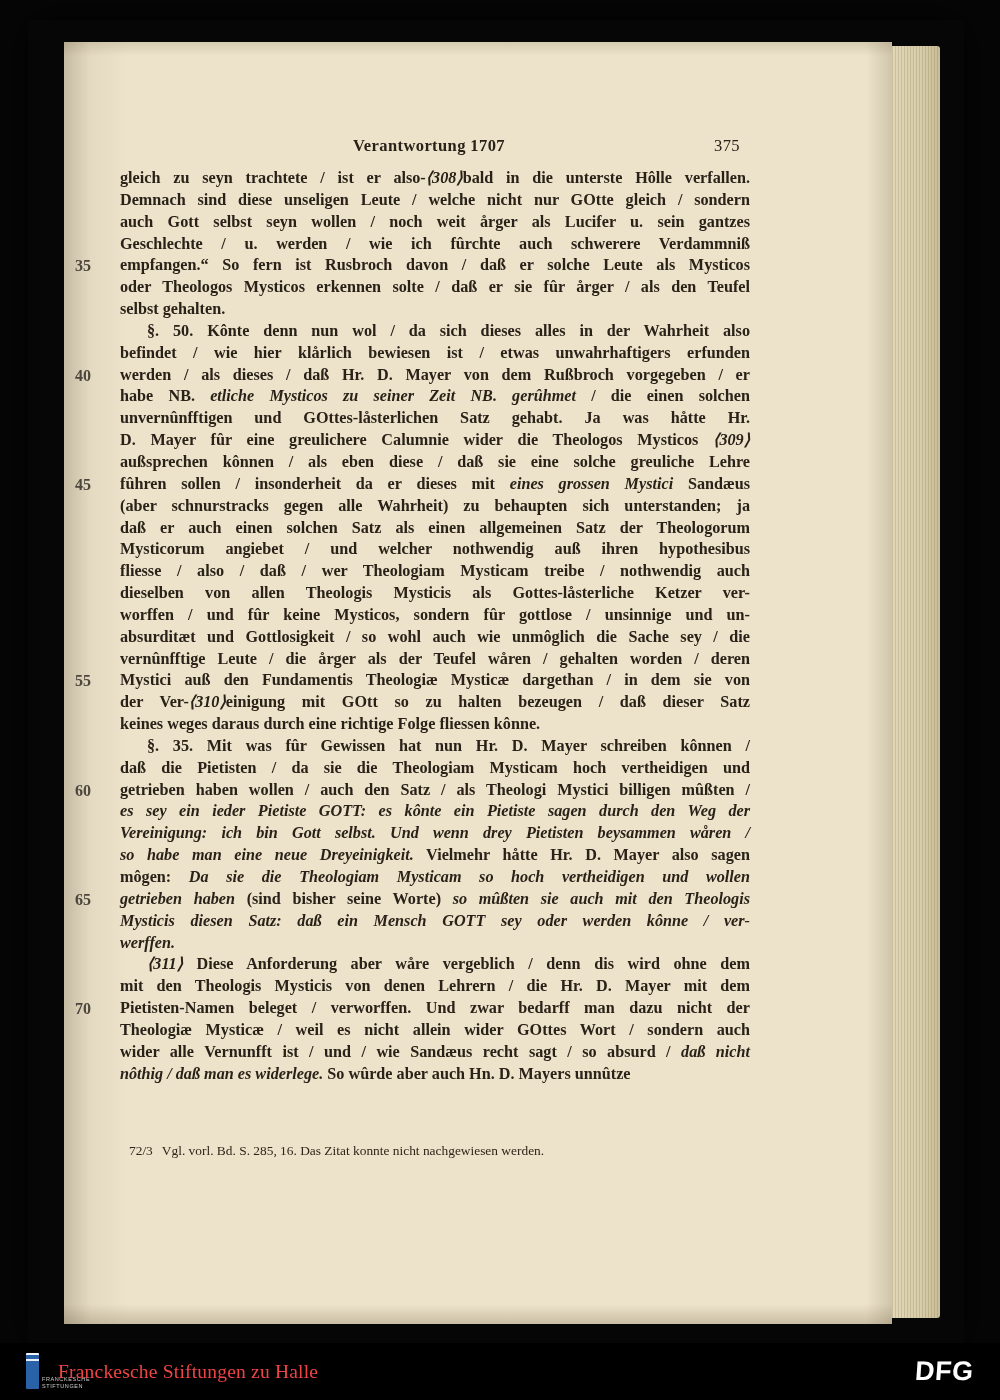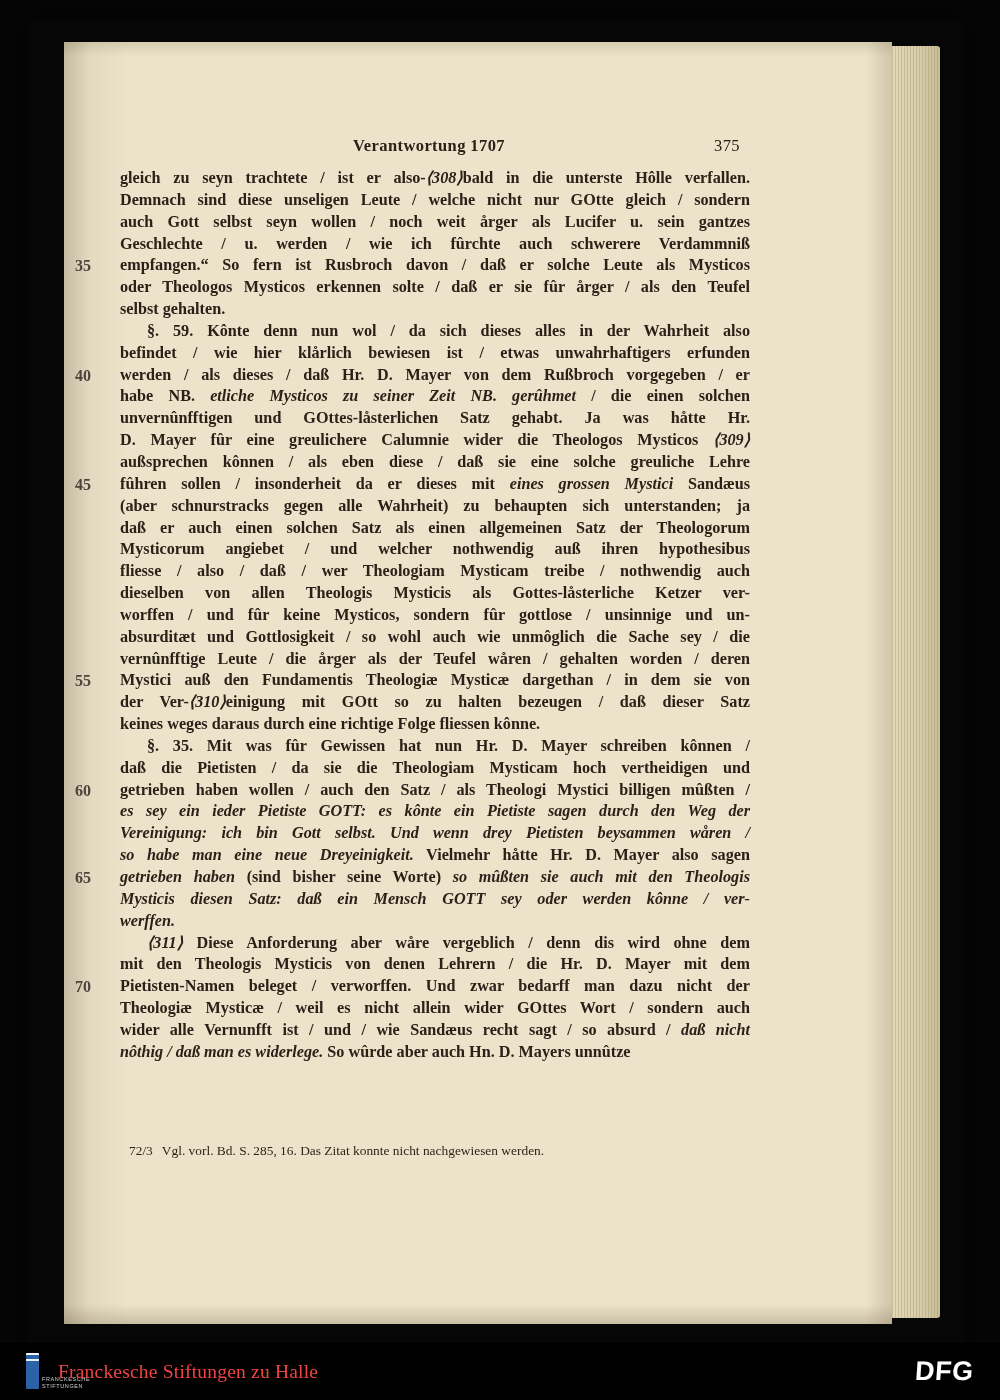--- a/index.html
+++ b/index.html
@@ -98,21 +98,21 @@
       <span class="rh-page">375</span>
     </div>
     <div class="text-block">
         <div class="line"><span>gleich zu seyn trachtete / ist er also-</span><span class="it">⟨308⟩</span><span>bald in die unterste Hôlle verfallen.</span></div>
         <div class="line"><span>Demnach sind diese unseligen Leute / welche nicht nur GOtte gleich / sondern</span></div>
         <div class="line"><span>auch Gott selbst seyn wollen / noch weit årger als Lucifer u. sein gantzes</span></div>
         <div class="line"><span>Geschlechte / u. werden / wie ich fûrchte auch schwerere Verdammniß</span></div>
         <div class="line"><span class="lineno">35</span><span>empfangen.“ So fern ist Rusbroch davon / daß er solche Leute als Mysticos</span></div>
         <div class="line"><span>oder Theologos Mysticos erkennen solte / daß er sie fûr årger / als den Teufel</span></div>
         <div class="line parend"><span>selbst gehalten.</span></div>
-        <div class="line indent"><span>§. 59. Kônte denn nun wol / da sich dieses alles in der Wahrheit also</span></div>
+        <div class="line indent"><span>§. 50. Kônte denn nun wol / da sich dieses alles in der Wahrheit also</span></div>
         <div class="line"><span>befindet / wie hier klårlich bewiesen ist / etwas unwahrhaftigers erfunden</span></div>
         <div class="line"><span class="lineno">40</span><span>werden / als dieses / daß Hr. D. Mayer von dem Rußbroch vorgegeben / er</span></div>
         <div class="line"><span>habe NB. </span><span class="it">etliche Mysticos zu seiner Zeit NB. gerûhmet</span><span> / die einen solchen</span></div>
         <div class="line"><span>unvernûnfftigen und GOttes-låsterlichen Satz gehabt. Ja was håtte Hr.</span></div>
         <div class="line"><span>D. Mayer fûr eine greulichere Calumnie wider die Theologos Mysticos </span><span class="it">⟨309⟩</span></div>
         <div class="line"><span>außsprechen kônnen / als eben diese / daß sie eine solche greuliche Lehre</span></div>
         <div class="line"><span class="lineno">45</span><span>fûhren sollen / insonderheit da er dieses mit </span><span class="it">eines grossen Mystici</span><span> Sandæus</span></div>
         <div class="line"><span>(aber schnurstracks gegen alle Wahrheit) zu behaupten sich unterstanden; ja</span></div>
         <div class="line"><span>daß er auch einen solchen Satz als einen allgemeinen Satz der Theologorum</span></div>
         <div class="line"><span>Mysticorum angiebet / und welcher nothwendig auß ihren hypothesibus</span></div>
@@ -123,20 +123,21 @@
         <div class="line"><span>vernûnfftige Leute / die årger als der Teufel wåren / gehalten worden / deren</span></div>
         <div class="line"><span class="lineno">55</span><span>Mystici auß den Fundamentis Theologiæ Mysticæ dargethan / in dem sie von</span></div>
         <div class="line"><span>der Ver-</span><span class="it">⟨310⟩</span><span>einigung mit GOtt so zu halten bezeugen / daß dieser Satz</span></div>
         <div class="line parend"><span>keines weges daraus durch eine richtige Folge fliessen kônne.</span></div>
         <div class="line indent"><span>§. 35. Mit was fûr Gewissen hat nun Hr. D. Mayer schreiben kônnen /</span></div>
         <div class="line"><span>daß die Pietisten / da sie die Theologiam Mysticam hoch vertheidigen und</span></div>
         <div class="line"><span class="lineno">60</span><span>getrieben haben wollen / auch den Satz / als Theologi Mystici billigen mûßten /</span></div>
         <div class="line"><span class="it">es sey ein ieder Pietiste GOTT: es kônte ein Pietiste sagen durch den Weg der</span></div>
         <div class="line"><span class="it">Vereinigung: ich bin Gott selbst. Und wenn drey Pietisten beysammen wåren /</span></div>
         <div class="line"><span class="it">so habe man eine neue Dreyeinigkeit.</span><span> Vielmehr håtte Hr. D. Mayer also sagen</span></div>
+        <div class="line"><span>môgen: </span><span class="it">Da sie die Theologiam Mysticam so hoch vertheidigen und wollen</span></div>
         <div class="line"><span class="lineno">65</span><span class="it">getrieben haben </span><span>(sind bisher seine Worte) </span><span class="it">so mûßten sie auch mit den Theologis</span></div>
         <div class="line"><span class="it">Mysticis diesen Satz: daß ein Mensch GOTT sey oder werden kônne / ver-</span></div>
         <div class="line parend"><span class="it">werffen.</span></div>
         <div class="line indent"><span class="it">⟨311⟩</span><span> Diese Anforderung aber wåre vergeblich / denn dis wird ohne dem</span></div>
         <div class="line"><span>mit den Theologis Mysticis von denen Lehrern / die Hr. D. Mayer mit dem</span></div>
         <div class="line"><span class="lineno">70</span><span>Pietisten-Namen beleget / verworffen. Und zwar bedarff man dazu nicht der</span></div>
         <div class="line"><span>Theologiæ Mysticæ / weil es nicht allein wider GOttes Wort / sondern auch</span></div>
         <div class="line"><span>wider alle Vernunfft ist / und / wie Sandæus recht sagt / so absurd / </span><span class="it">daß nicht</span></div>
         <div class="line parend"><span class="it">nôthig / daß man es widerlege.</span><span> So wûrde aber auch Hn. D. Mayers unnûtze</span></div>
       </div>

